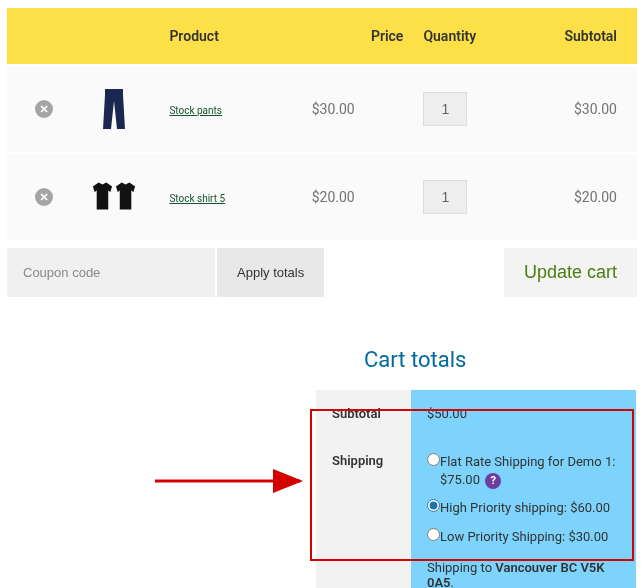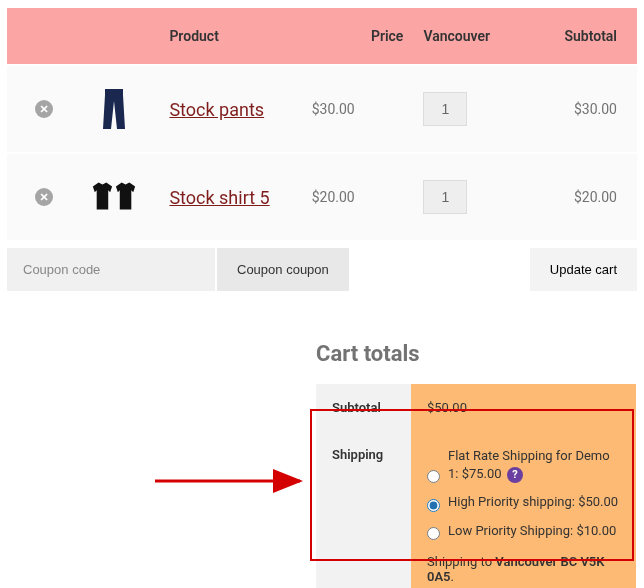--- a/index.html
+++ b/index.html
@@ -1,44 +1,44 @@
 <!DOCTYPE html>
 <html><head>
 <meta charset="utf-8">
 <style>
 * { box-sizing: border-box; margin: 0; padding: 0; }
 body { font-family: -apple-system, BlinkMacSystemFont, "Segoe UI", Roboto, sans-serif; background: #fff; color: #333; font-size: 14px; width: 644px; }
 .cart-table { width: 630px; margin: 8px auto; border-collapse: collapse; }
-.cart-table thead th { background: #fca5a5; padding: 20px 10px; text-align: left; font-weight: 600; color: #333; font-size: 14px; }
+.cart-table thead th { background: #fde047; padding: 20px 10px; text-align: left; font-weight: 600; color: #333; font-size: 14px; }
 .cart-table thead th.col-remove { width: 60px; }
 .cart-table thead th.col-thumb { width: 90px; }
 .cart-table thead th.col-product { width: 140px; }
 .cart-table thead th.col-price { width: 110px; text-align: right; }
 .cart-table thead th.col-qty { width: 110px; }
 .cart-table thead th.col-subtotal { width: 110px; text-align: right; padding-right: 20px; }
 .cart-table tbody td { background: #fafafa; padding: 18px 10px; vertical-align: middle; border-top: 2px solid #fff; }
 .remove-btn { width: 18px; height: 18px; border-radius: 50%; background: #a5a5a5; display: flex; align-items: center; justify-content: center; color: #fff; font-size: 11px; font-weight: bold; cursor: pointer; margin-left: 18px; }
 .thumb { width: 50px; height: 50px; display: flex; align-items: center; justify-content: center; margin: 0 auto; }
-.product-link { color: #7f1d1d; font-size: 18px; }
+.product-link { color: #14532d; font-size: 10px; }
 .price-cell, .subtotal-cell { color: #737373; }
 .subtotal-cell { text-align: right; padding-right: 20px !important; }
 .qty-input { width: 44px; height: 34px; border: 1px solid #ddd; background: #eee; text-align: center; font-size: 14px; color: #666; }
 .actions-row { width: 630px; margin: 2px auto 0; display: flex; gap: 2px; }
 .coupon-input { flex: 0 0 170px; padding: 14px 16px; border: none; background: #f0f0f0; font-size: 13px; color: #888; }
 .coupon-input::placeholder { color: #888; }
 .apply-btn { padding: 14px 20px; border: none; background: #e8e8e8; font-size: 13px; color: #333; cursor: pointer; }
 .spacer { flex: 1; }
-.update-btn { padding: 14px 20px; border: none; background: #f3f3f3; font-size: 13px; color: #000000; cursor: pointer; }
+.update-btn { padding: 14px 20px; border: none; background: #f3f3f3; font-size: 18px; color: #4d7c0f; cursor: pointer; }
 .totals-section { width: 320px; margin: 50px 8px 0 auto; }
-.totals-title { font-size: 22px; font-weight: 700; color: #737373; margin-bottom: 18px; }
+.totals-title { font-size: 22px; font-weight: 400; color: #0369a1; margin-bottom: 18px; margin-left: 48px; }
 .totals-table { width: 100%; border-collapse: collapse; }
 .totals-table th { background: #f2f2f2; padding: 16px; text-align: left; font-weight: 600; font-size: 13px; width: 95px; vertical-align: top; }
-.totals-table td { background: #fdba74; padding: 16px; font-size: 13px; color: #333; }
+.totals-table td { background: #7dd3fc; padding: 16px; font-size: 13px; color: #333; }
 .ship-row th, .ship-row td { padding-bottom: 20px; }
-.ship-option { display: flex; align-items: flex-end; gap: 8px; margin-bottom: 10px; line-height: 1.4; }
+.ship-option { display: flex; align-items: flex-start; margin-bottom: 10px; line-height: 1.4; }
 .ship-option input[type=radio] { width: 13px; height: 13px; flex-shrink: 0; accent-color: #2271b1; }
 .ship-option label { flex: 1; }
 .help-icon { display: inline-flex; width: 16px; height: 16px; background: #6b3fa0; color: #fff; border-radius: 50%; align-items: center; justify-content: center; font-size: 11px; font-weight: bold; margin-left: 2px; vertical-align: middle; }
 .ship-dest { margin-top: 14px; font-size: 13px; }
 .ship-dest b { font-weight: 600; }
 .highlight-box { position: absolute; border: 2px solid #d40000; pointer-events: none; }
 .arrow { position: absolute; pointer-events: none; }
 .container { position: relative; }
 </style>
 </head>
@@ -46,21 +46,21 @@
 
 <div class="container">
 
 <table class="cart-table">
   <thead>
     <tr>
       <th class="col-remove"></th>
       <th class="col-thumb"></th>
       <th class="col-product">Product</th>
       <th class="col-price">Price</th>
-      <th class="col-qty">Vancouver</th>
+      <th class="col-qty">Quantity</th>
       <th class="col-subtotal">Subtotal</th>
     </tr>
   </thead>
   <tbody id="cart-body">
         <tr>
           <td>
             <div class="remove-btn">
               <span>✕</span>
             </div>
           </td>
@@ -95,21 +95,21 @@
           <td><a href="#" class="product-link">Stock shirt 5</a></td>
           <td class="price-cell">$20.00</td>
           <td><input class="qty-input" value="1" style=""></td>
           <td class="subtotal-cell">$20.00</td>
         </tr>
       </tbody>
 </table>
 
 <div class="actions-row">
   <input class="coupon-input" placeholder="Coupon code" style="">
-  <button class="apply-btn">Coupon coupon</button>
+  <button class="apply-btn">Apply totals</button>
   <div class="spacer"></div>
   <button class="update-btn">Update cart</button>
 </div>
 
 <div class="totals-section">
   <h2 class="totals-title">Cart totals</h2>
   <table class="totals-table">
     <tbody>
           <tr>
       <th>Subtotal</th>
@@ -117,25 +117,25 @@
     </tr>
     <tr class="ship-row">
       <th>Shipping</th>
       <td id="ship-cell">
               <div class="ship-option">
                 <input type="radio" name="ship" style="">
                 <label>Flat Rate Shipping for Demo 1: $75.00 <span class="help-icon">?</span></label>
               </div>
               <div class="ship-option">
                 <input type="radio" name="ship" checked="" style="">
-                <label>High Priority shipping: $50.00</label>
+                <label>High Priority shipping: $60.00</label>
               </div>
               <div class="ship-option">
                 <input type="radio" name="ship" style="">
-                <label>Low Priority Shipping: $10.00</label>
+                <label>Low Priority Shipping: $30.00</label>
               </div>
               <div class="ship-dest">Shipping to <b>Vancouver BC V5K 0A5</b>.</div>
             </td>
     </tr>
   </tbody>
       </table>
 </div>
 
 <div class="highlight-box" style="left:310px; top:401px; width:324px; height:152px;"></div>
 <svg class="arrow" style="left:150px; top:458px;" width="160" height="30" viewBox="0 0 160 30">

